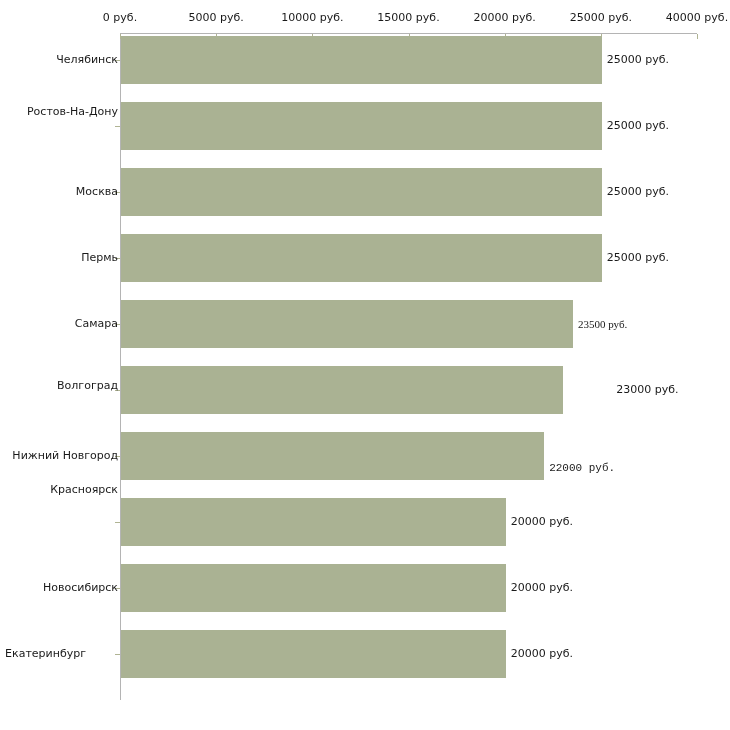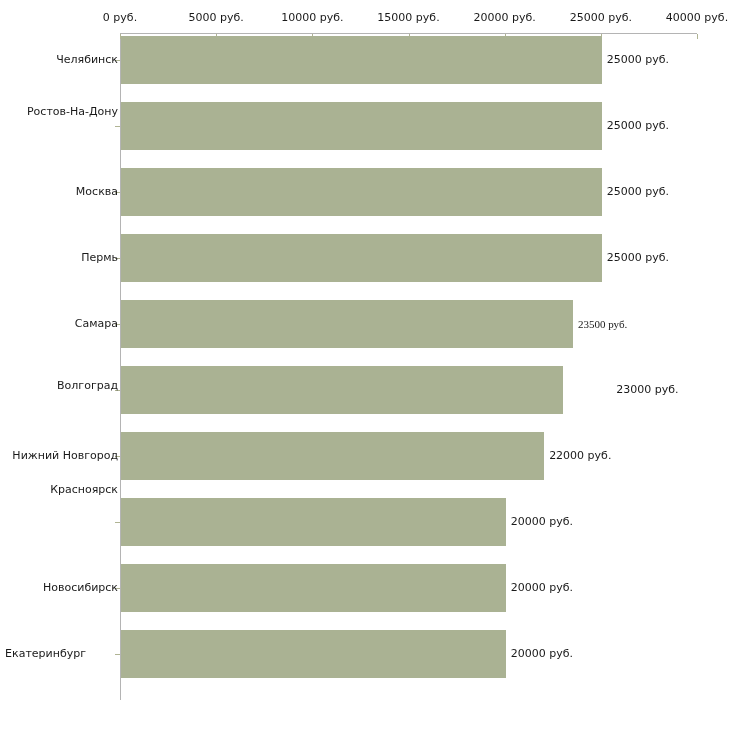--- a/index.html
+++ b/index.html
@@ -125,21 +125,21 @@
     <div class="cat-label" style="right: 612px; top: 324px;">Самара</div>
     <div class="bar" title="Самара 23500 руб." style="left: 121px; top: 300px; width: 451.983px; height: 48px; background: rgb(170, 178, 147);"></div>
     <div class="value-label" style="left: 577.983px; top: 324px; font-family: Liberation Serif, serif;">23500 руб.</div>
     <div class="y-tick" style="left: 115px; top: 390px;"></div>
     <div class="cat-label" style="right: 612px; top: 386px; text-align: center;">Волгоград</div>
     <div class="bar" title="Волгоград 23000 руб." style="left: 121px; top: 366px; width: 442.367px; height: 48px; background: rgb(170, 178, 147);"></div>
     <div class="value-label" style="left: 568.367px; top: 390px; margin-left: 48px;">23000 руб.</div>
     <div class="y-tick" style="left: 115px; top: 456px;"></div>
     <div class="cat-label" style="right: 612px; top: 456px;">Нижний Новгород</div>
     <div class="bar" title="Нижний Новгород 22000 руб." style="left: 121px; top: 432px; width: 423.133px; height: 48px; background: rgb(170, 178, 147);"></div>
-    <div class="value-label" style="left: 549.133px; top: 456px;">22000 руб.</div>
+    <div class="value-label" style="left: 549.133px; top: 468px; font-family: Liberation Mono, monospace;">22000 руб.</div>
     <div class="y-tick" style="left: 115px; top: 522px;"></div>
     <div class="cat-label" style="right: 612px; top: 490px;">Красноярск</div>
     <div class="bar" title="Красноярск 20000 руб." style="left: 121px; top: 498px; width: 384.667px; height: 48px; background: rgb(170, 178, 147);"></div>
     <div class="value-label" style="left: 510.667px; top: 522px;">20000 руб.</div>
     <div class="y-tick" style="left: 115px; top: 588px;"></div>
     <div class="cat-label" style="right: 612px; top: 588px;">Новосибирск</div>
     <div class="bar" title="Новосибирск 20000 руб." style="left: 121px; top: 564px; width: 384.667px; height: 48px; background: rgb(170, 178, 147);"></div>
     <div class="value-label" style="left: 510.667px; top: 588px;">20000 руб.</div>
     <div class="y-tick" style="left: 115px; top: 654px;"></div>
     <div class="cat-label" style="right: 644px; top: 654px;">Екатеринбург</div>

